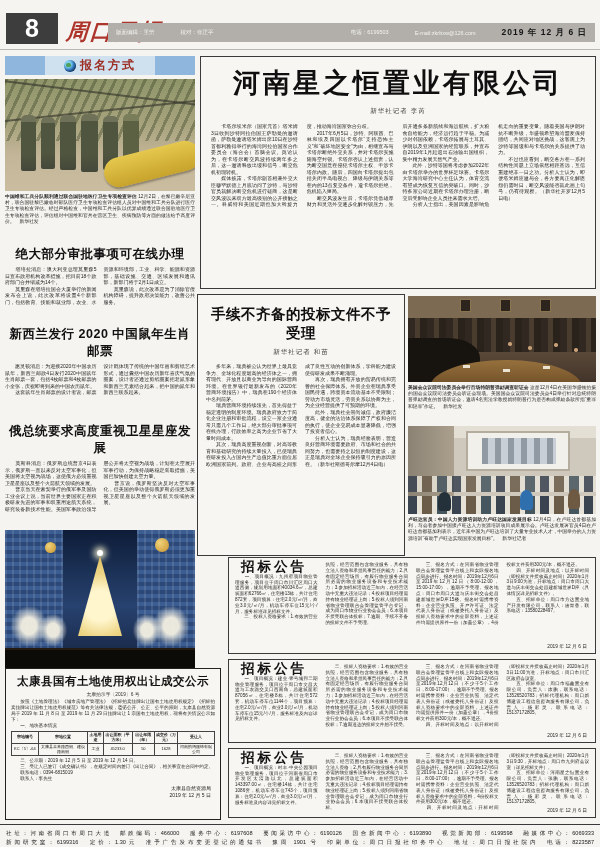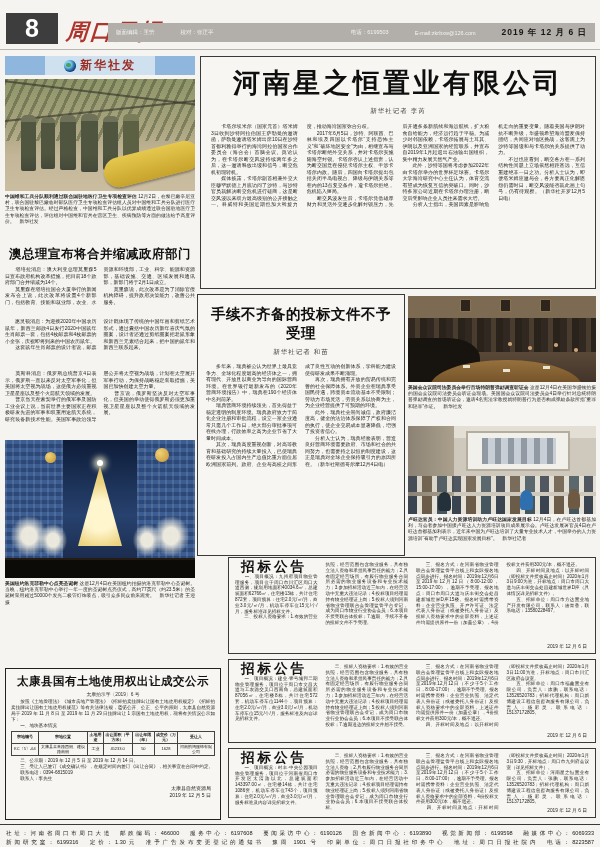--- a/index.html
+++ b/index.html
@@ -154,49 +154,51 @@
       <span class="hdate">2019 年 12 月 6 日</span>
     </div>
   </div>
 
   <div class="leftcol">
 
     <div class="gn-banner">
       <div class="gn-bar l"></div>
       <div class="gn-bar r"></div>
       <span class="globe"></span>
-      <span class="gn-title">新华社发</span>
+      <span class="gn-title">报名方式</span>
     </div>
 
     <div class="photo ph1">
       <div class="foliage"></div>
       <div class="net" style="left:-10px; top:14px; transform:rotate(7deg);"></div>
       <div class="net" style="left:-10px; top:30px; transform:rotate(-6deg);"></div>
       <div class="soldier" style="left:16px; bottom:20px; width:15px; height:56px;"></div>
       <div class="soldier" style="left:36px; bottom:22px; width:14px; height:52px;"></div>
       <div class="soldier" style="left:55px; bottom:21px; width:16px; height:55px;"></div>
       <div class="soldier" style="left:76px; bottom:19px; width:17px; height:58px;"></div>
       <div class="soldier" style="left:98px; bottom:21px; width:15px; height:54px;"></div>
       <div class="soldier" style="left:118px; bottom:20px; width:16px; height:57px; background:linear-gradient(180deg,#7a7d5a 0 12%,#5d6144 12% 70%,#4a4e3c 100%);"></div>
       <div class="pipe"></div>
     </div>
 
     <div class="caption jt" style="height:44px;">
       <b>中国维和工兵分队顺利通过联合国驻地医疗卫生专项检查评估</b>
       <span>12月2日，在黎巴嫩辛尼亚村，联合国驻黎巴嫩临时部队医疗卫生专项检查评估组人员对中国维和工兵分队进行医疗卫生专项检查评估。经过严格检查，中国维和工兵分队以优异成绩通过联合国驻地医疗卫生专项检查评估，评估组对中国维和官兵在营区卫生、疾病预防等方面的做法给予高度评价。　新华社发</span>
     </div>
 
-    <div class="art-h">澳总理宣布将合并缩减政府部门</div>
+    <div class="art-h">绝大部分审批事项可在线办理</div>
     <div class="body-sm jt pre cols2 h52">　　堪培拉消息：澳大利亚总理莫里森5日宣布政府机构改革措施，把目前18个政府部门合并缩减为14个。
 　　莫里森在堪培拉国会大厦举行的新闻发布会上说，此次改革将设置4个新部门，包括教育、技能和就业部，农业、水资源和环境部，工业、科学、能源和资源部，基础设施、交通、区域发展和通讯部，新部门将于2月1日成立。
 　　莫里森说，此次改革是为了消除官僚机构障碍，提升政府决策能力，改善公共服务。</div>
 
+    <div class="art-h">新西兰发行 2020 中国鼠年生肖邮票</div>
     <div class="body-sm jt pre cols2 h52">　　惠灵顿消息：为迎接2020年中国农历鼠年，新西兰邮政4日发行2020中国鼠年生肖邮票一套，包括4枚邮票和4枚邮票的小全张，庆祝即将到来的中国农历鼠年。
 　　这套鼠年生肖邮票的设计者说，邮票设计既体现了传统的中国年画和剪纸艺术形式，通过囊括中国农历新年喜庆气氛的图案，设计者还通过剪纸图案把老鼠形象和新西兰元素结合起来，把中国的鼠年和新西兰联系起来。</div>
 
+    <div class="art-h">俄总统要求高度重视卫星星座发展</div>
     <div class="body-sm jt pre cols2 h64">　　莫斯科消息：俄罗斯总统普京4日表示，俄罗斯一直以来反对太空军事化，但美国将太空视为战场，这使俄方必须重视卫星星座以及整个火箭航天领域的发展。
 　　普京当天在索契举行的俄军事及国防工业会议上说，当前世界主要国家正在积极研发先进的军事和双重用途航天系统，研究装备新技术性能。美国军事政治领导层公开将太空视为战场，计划在太空展开军事行动，为保持战略稳定采取措施，美国已加快创建太空力量。
 　　普京说，俄罗斯坚决反对太空军事化，但美国的举动使得俄罗斯必须更加重视卫星星座以及整个火箭航天领域的发展。</div>
 
     <div class="photo ph2">
       <div class="bldg l"></div>
       <div class="bldg r"></div>
       <div class="star"></div>
       <div class="tree"></div>
       <div class="ornament" style="left:40px; top:12px;"></div>

